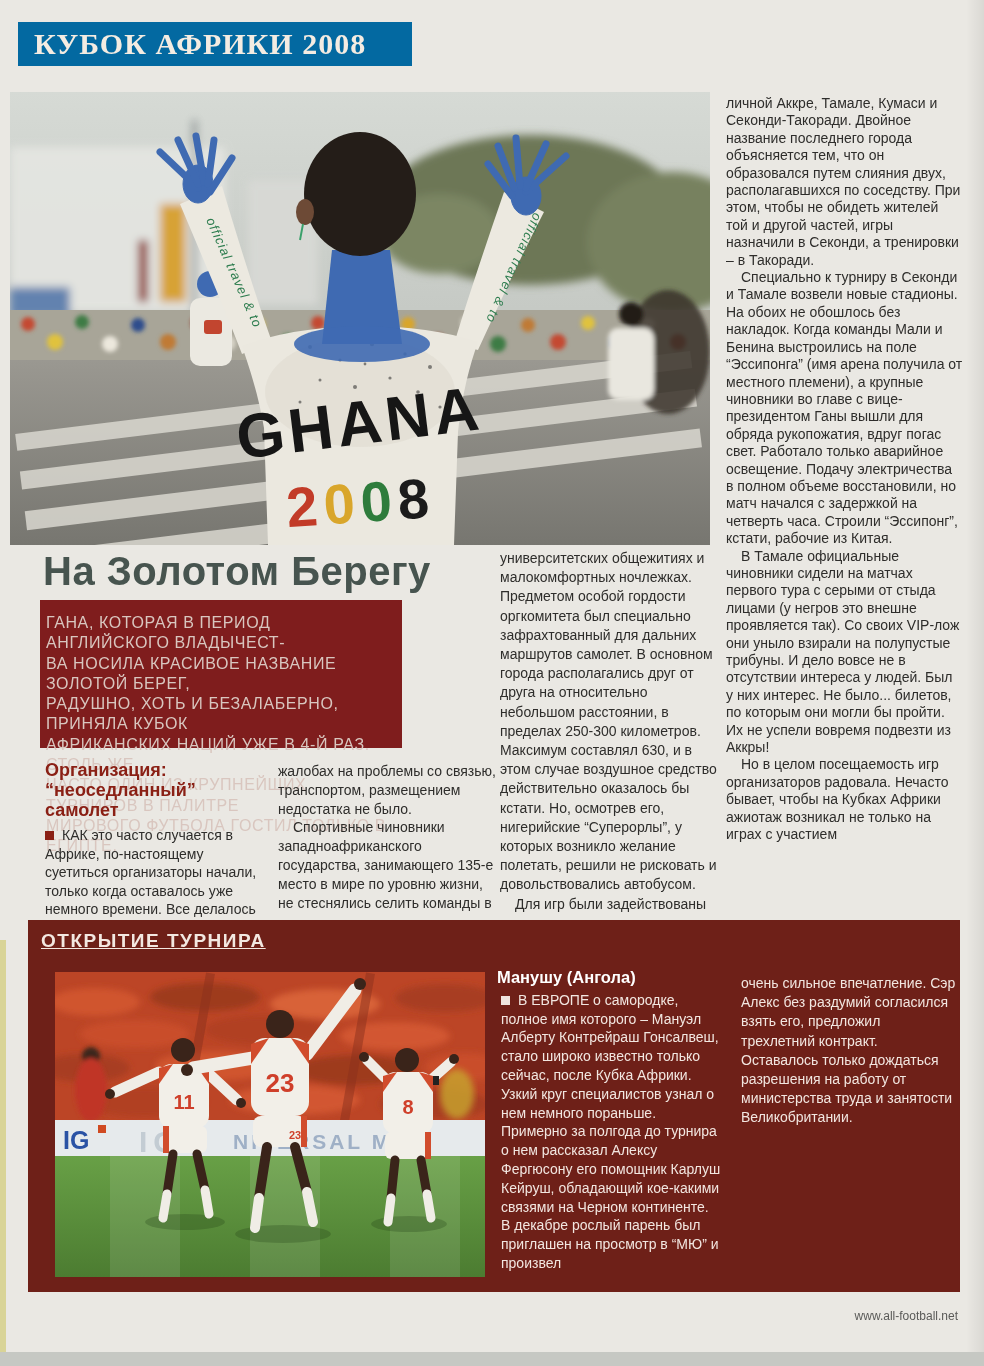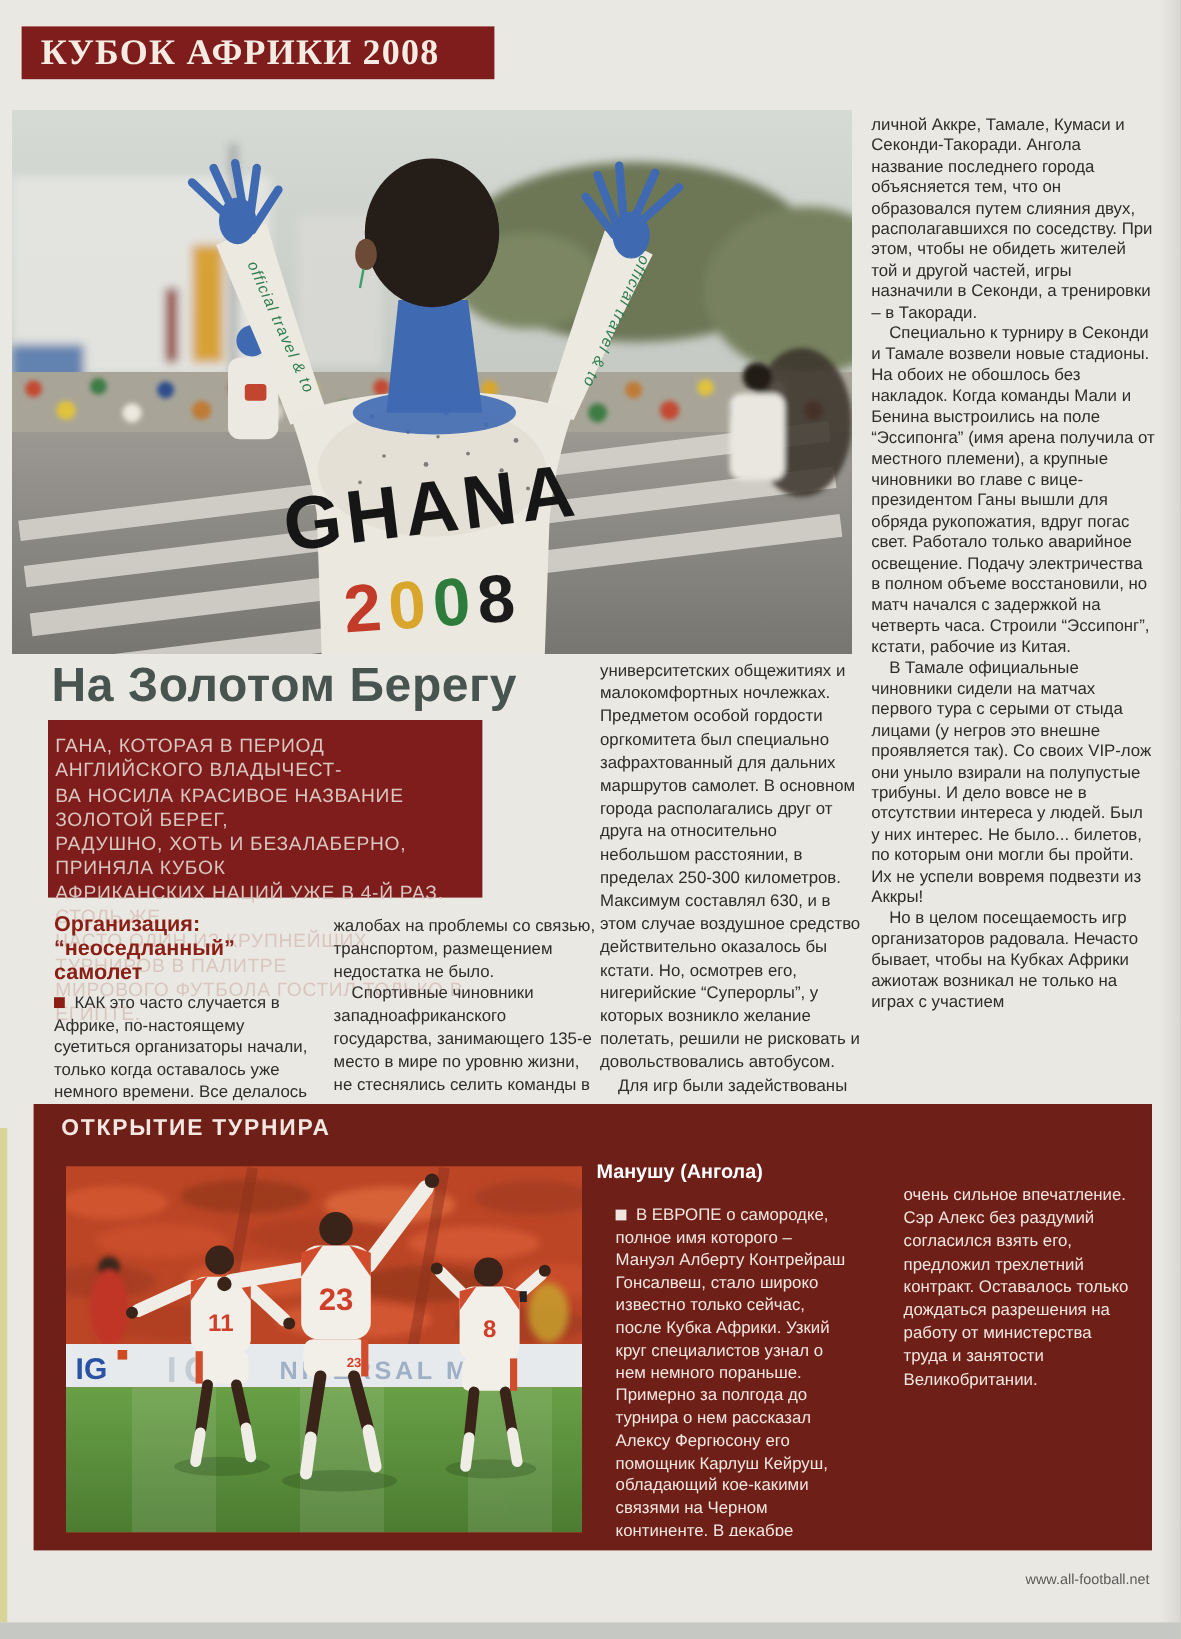--- a/index.html
+++ b/index.html
@@ -5,21 +5,21 @@
   html,body{margin:0;padding:0;background:#b9b7b2;}
   .page{position:relative;width:984px;height:1366px;background:#eae8e3;overflow:hidden;
         font-family:"Liberation Sans",sans-serif;color:#2e2d2b;}
   
   .edge-left{position:absolute;left:0;top:940px;width:6px;height:412px;background:#d6d089;opacity:.85;}
   .edge-right{position:absolute;right:0;top:0;width:18px;height:1366px;
               background:linear-gradient(to right,rgba(0,0,0,0),rgba(0,0,0,.07));}
   .bottom-strip{position:absolute;left:0;bottom:0;width:984px;height:14px;background:#c6c8c3;}
 
   
-  .top-banner{position:absolute;left:18px;top:22px;width:394px;height:44px;background:#7f1d1d;
+  .top-banner{position:absolute;left:18px;top:22px;width:394px;height:44px;background:#0369a1;
               display:flex;align-items:center;padding-left:16px;box-sizing:border-box;}
   .top-banner span{font-family:"Liberation Serif",serif;font-weight:700;font-size:30px;
                    letter-spacing:1px;color:#f4ece2;}
 
   
   .main-photo{position:absolute;left:10px;top:92px;width:700px;height:453px;background:#c9cdc8;}
   .opening-photo{position:absolute;left:55px;top:972px;width:430px;height:305px;background:#b84427;}
   svg{display:block;}
 
   
@@ -37,24 +37,24 @@
   .col-left{left:45px;top:760px;width:222px;height:158px;font-size:14px;line-height:18.6px;}
   .col-left h3{margin:0 0 6px 0;font-size:18px;line-height:20px;color:#8a2015;font-weight:700;}
   .col-mid{left:278px;top:762px;width:220px;height:156px;font-size:14px;line-height:18.8px;}
   .col-center{left:500px;top:549px;width:222px;height:369px;font-size:14px;line-height:19.2px;}
   .col-right{left:726px;top:95px;width:237px;height:818px;font-size:14px;line-height:17.4px;}
 
   .bullet{display:inline-block;width:9px;height:9px;background:#8a2015;margin-right:8px;}
 
   
   .opening{position:absolute;left:28px;top:920px;width:932px;height:372px;background:#6e2018;}
-  .opening-title{position:absolute;left:23px;top:10px;color:#f3e8e1;font-weight:700;font-size:19px;
-                 letter-spacing:1.5px;}
+  .opening-title{position:absolute;left:13px;top:10px;color:#f3e8e1;font-weight:700;font-size:19px;
+                 letter-spacing:1.5px;text-decoration:underline;}
   .op-col{position:absolute;overflow:hidden;color:#f2e6e0;font-size:14px;}
-  .op-col p{margin:16px;}
+  .op-col p{margin:4px;}
   .op-col p.ind{text-indent:15px;}
   .op-mid{left:469px;top:48px;width:228px;height:312px;line-height:18.8px;}
   .op-mid h3{margin:0 0 4px 0;font-size:16.5px;color:#ffffff;font-weight:700;}
   .op-right{left:709px;top:50px;width:223px;height:310px;line-height:19.2px;}
   .bullet-w{display:inline-block;width:9px;height:9px;background:#efe4de;margin-right:8px;}
 
   
   .footer-num{position:absolute;left:55px;top:1353px;font-size:15px;font-weight:700;color:#262626;text-align:right;}
   .footer-url{position:absolute;right:26px;top:1309px;font-size:12px;color:#5a5a58;text-align:center;}
 </style>
@@ -196,21 +196,21 @@
         <line x1="293" y1="132" x2="290" y2="148" stroke="#3aa06a" stroke-width="2"></line>
         <text transform="translate(196,128) rotate(66)" font-size="13" font-style="italic" letter-spacing="1" fill="#2e7d4f">official travel &amp; to</text>
         <text transform="translate(524,120) rotate(114)" font-size="13" font-style="italic" letter-spacing="1" fill="#2e7d4f">official travel &amp; to</text>
         <text x="352" y="352" text-anchor="middle" font-size="62" font-weight="bold" letter-spacing="4" fill="#161616" transform="rotate(-7 352 352)">GHANA</text>
         <text x="352" y="430" text-anchor="middle" font-size="56" font-weight="bold" letter-spacing="6" transform="rotate(-4 352 430)"><tspan fill="#c23b28">2</tspan><tspan fill="#d9a62b">0</tspan><tspan fill="#2e7c3c">0</tspan><tspan fill="#1b1b1b">8</tspan></text>
       </g>
     </svg>
   </div>
 
   <div class="col col-right">
-    <p>личной Аккре, Тамале, Кумаси и Секонди-Такоради. Ангола название последнего города объясняется тем, что он образовался путем слияния двух, располагавшихся по соседству. При этом, чтобы не обидеть жителей той и другой частей, игры назначили в Секонди, а тренировки – в Такоради.</p>
+    <p>личной Аккре, Тамале, Кумаси и Секонди-Такоради. Двойное название последнего города объясняется тем, что он образовался путем слияния двух, располагавшихся по соседству. При этом, чтобы не обидеть жителей той и другой частей, игры назначили в Секонди, а тренировки – в Такоради.</p>
     <p class="ind">Специально к турниру в Секонди и Тамале возвели новые стадионы. На обоих не обошлось без накладок. Когда команды Мали и Бенина выстроились на поле “Эссипонга” (имя арена получила от местного племени), а крупные чиновники во главе с вице-президентом Ганы вышли для обряда рукопожатия, вдруг погас свет. Работало только аварийное освещение. Подачу электричества в полном объеме восстановили, но матч начался с задержкой на четверть часа. Строили “Эссипонг”, кстати, рабочие из Китая.</p>
     <p class="ind">В Тамале официальные чиновники сидели на матчах первого тура с серыми от стыда лицами (у негров это внешне проявляется так). Со своих VIP-лож они уныло взирали на полупустые трибуны. И дело вовсе не в отсутствии интереса у людей. Был у них интерес. Не было... билетов, по которым они могли бы пройти. Их не успели вовремя подвезти из Аккры!</p>
     <p class="ind">Но в целом посещаемость игр организаторов радовала. Нечасто бывает, чтобы на Кубках Африки ажиотаж возникал не только на играх с участием</p>
   </div>
 
   <div class="headline">На Золотом Берегу</div>
   <div class="intro-box">
     <div class="txt">ГАНА, КОТОРАЯ В ПЕРИОД АНГЛИЙСКОГО ВЛАДЫЧЕСТ-
 ВА НОСИЛА КРАСИВОЕ НАЗВАНИЕ ЗОЛОТОЙ БЕРЕГ,
 РАДУШНО, ХОТЬ И БЕЗАЛАБЕРНО, ПРИНЯЛА КУБОК

